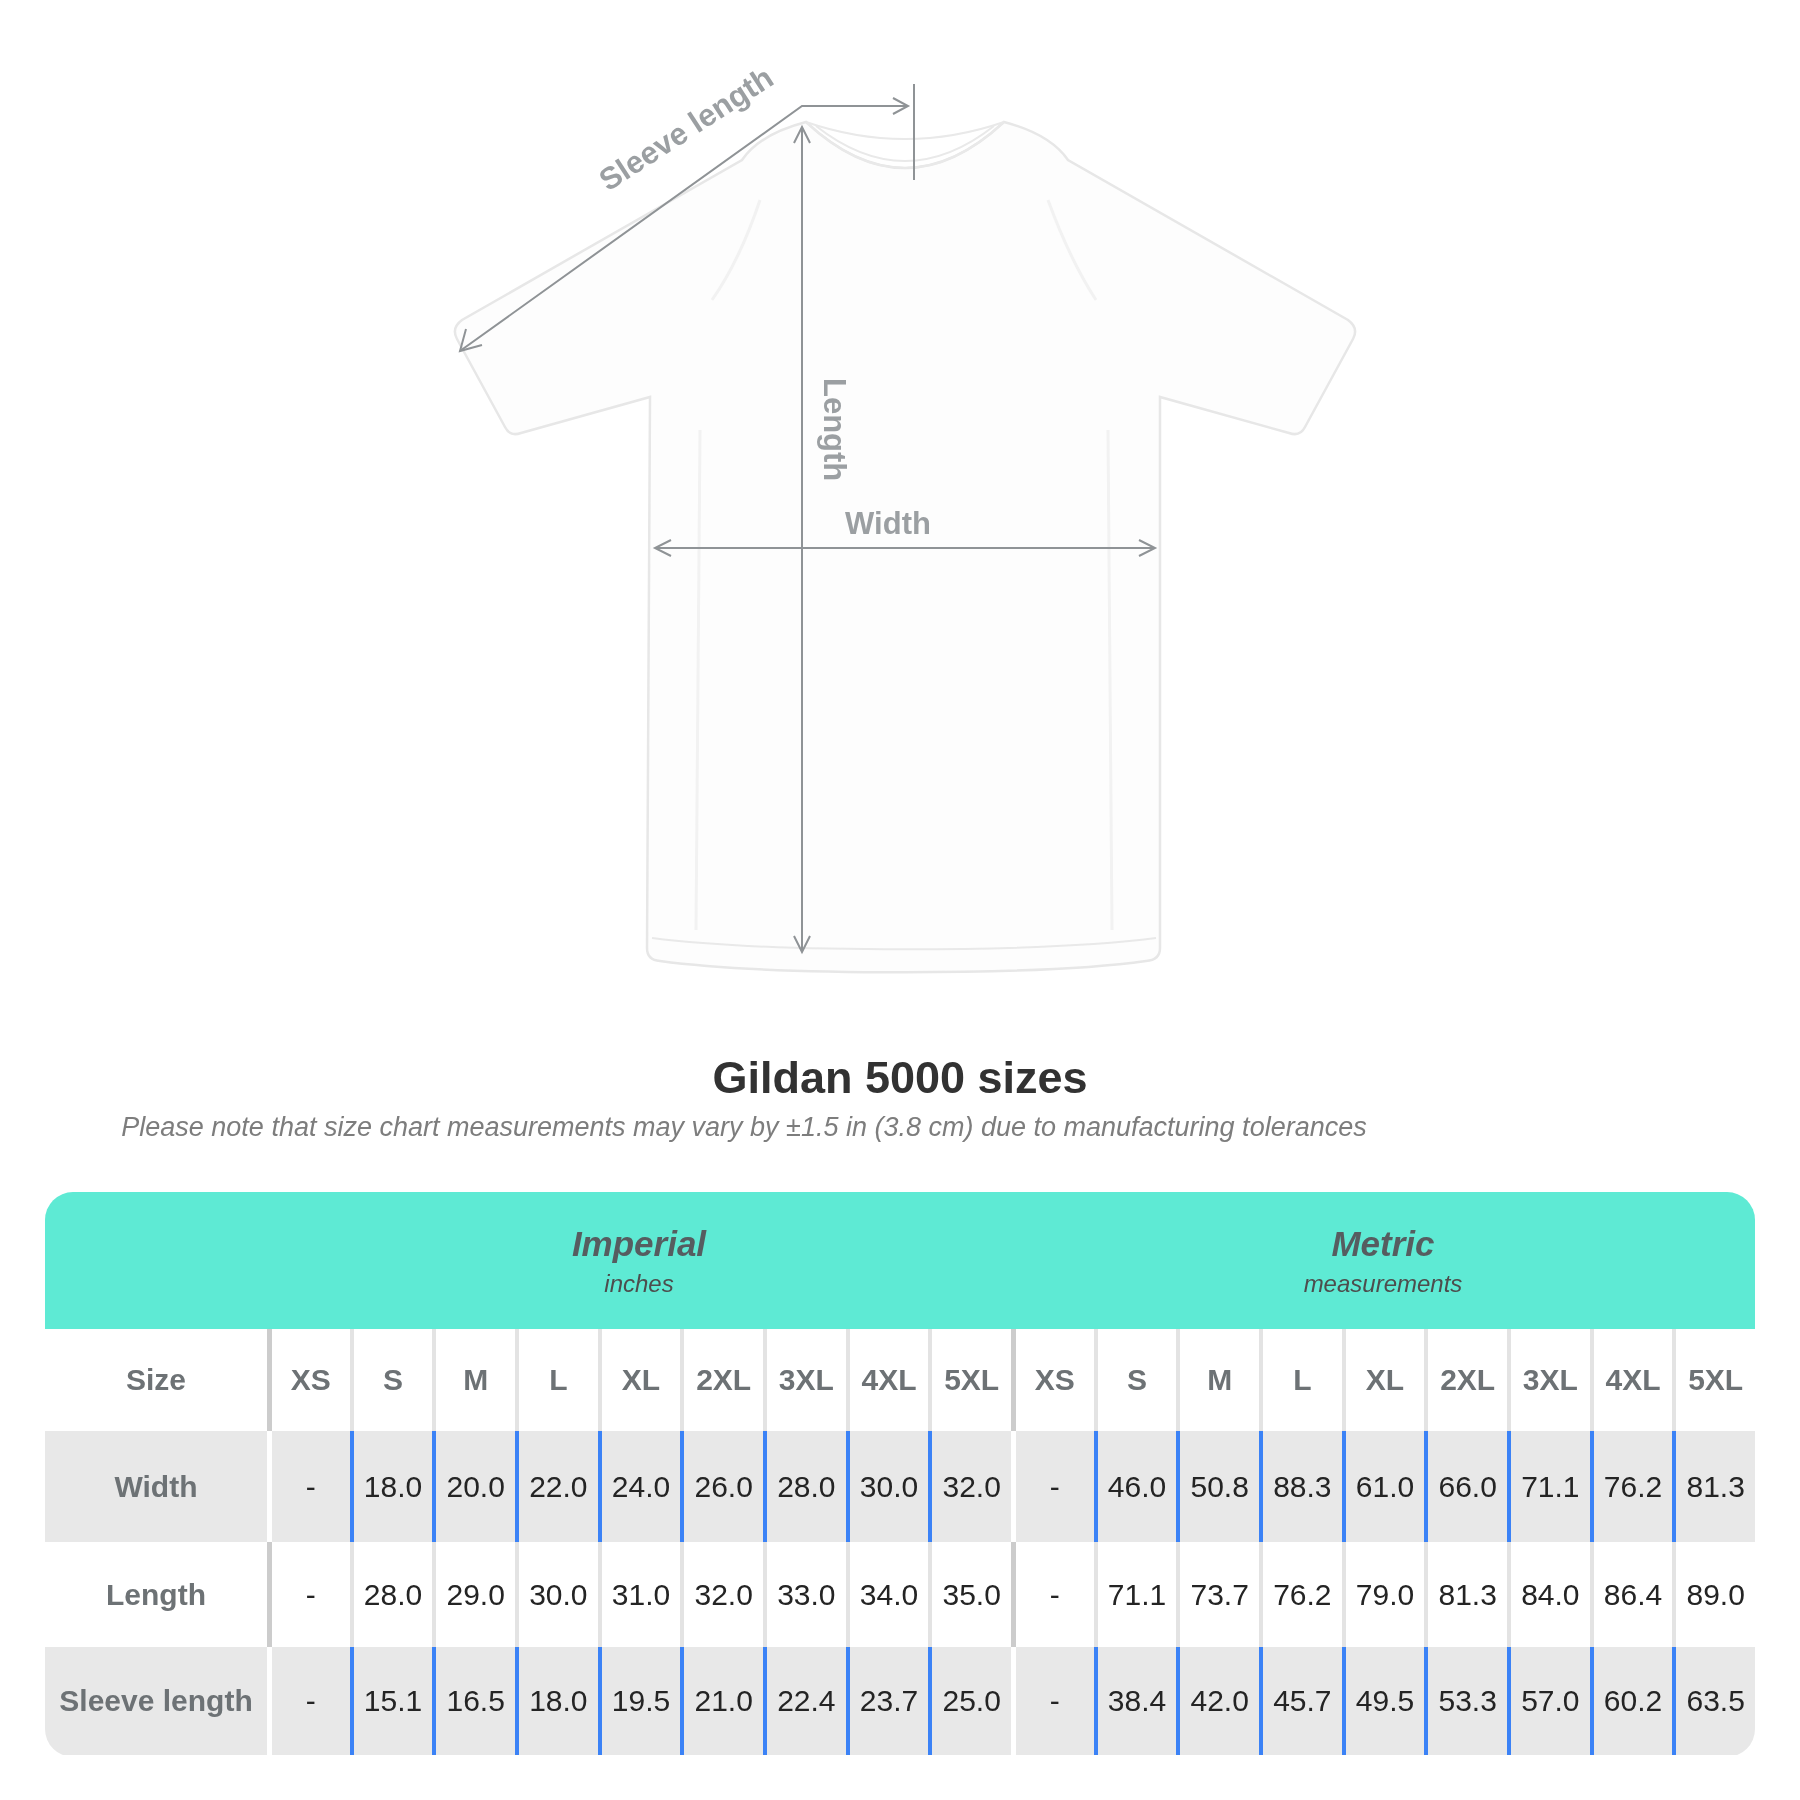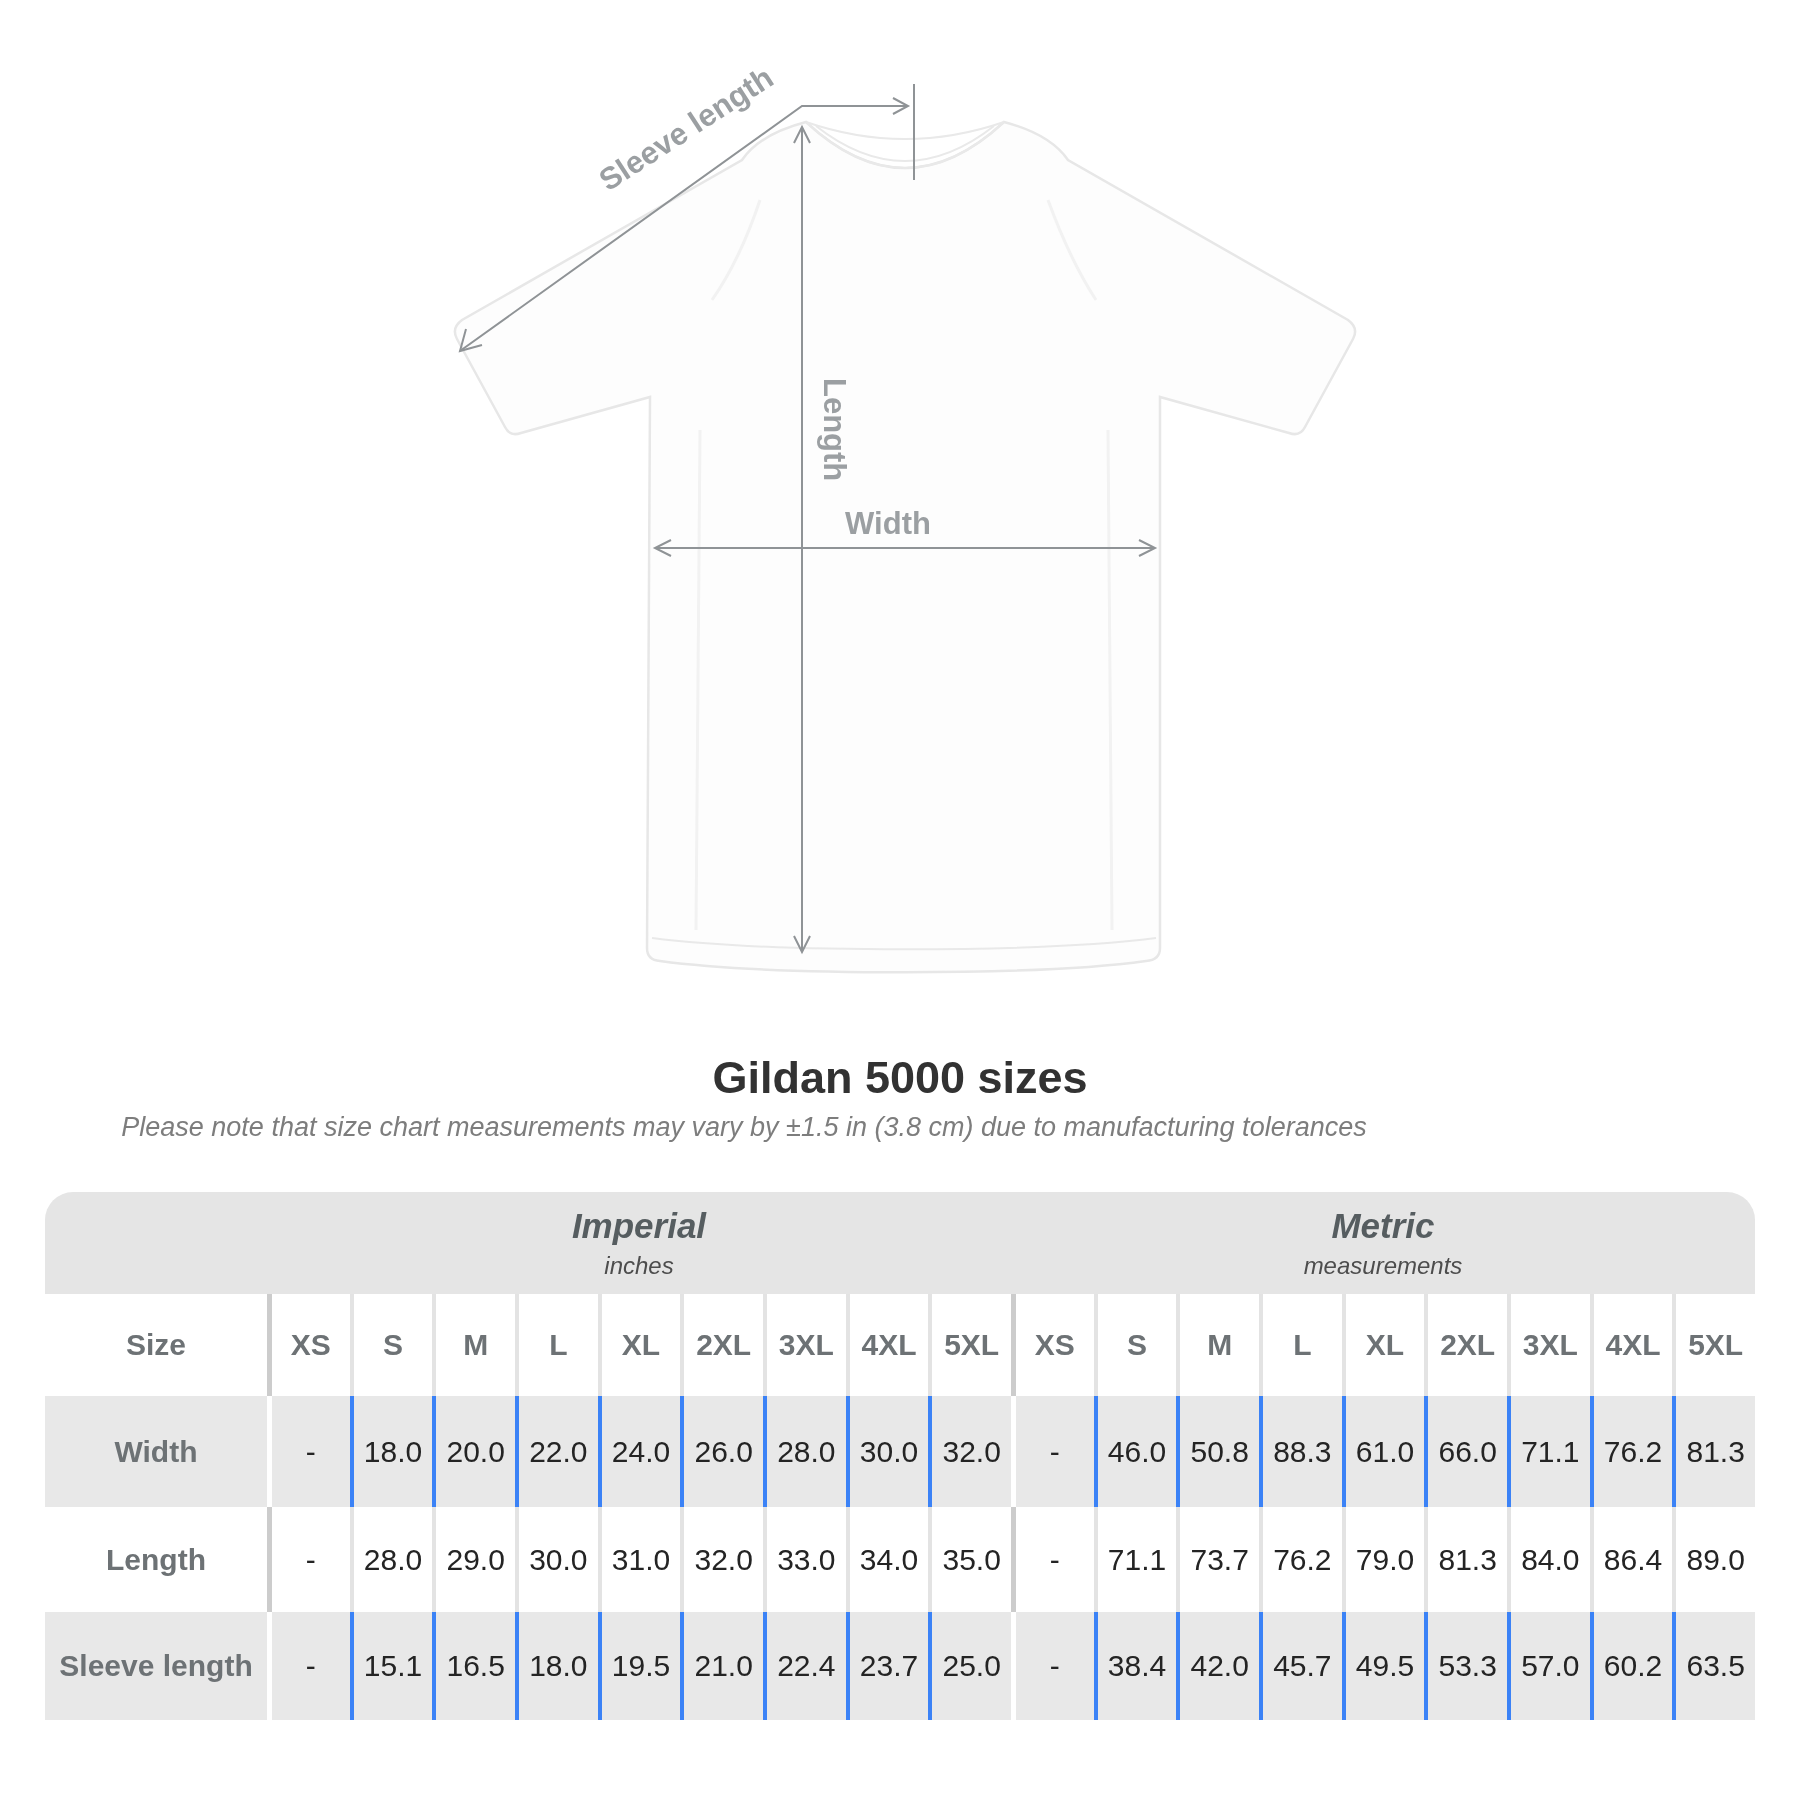--- a/index.html
+++ b/index.html
@@ -15,21 +15,21 @@
 
   
   .page-title{position:absolute;left:0;top:1052px;width:1800px;text-align:center;
     font-size:45px;font-weight:bold;color:#323232;}
   .page-subtitle{position:absolute;left:0;top:1112px;width:1488px;text-align:center;
     font-size:27px;font-style:italic;color:#7d7d7d;}
 
   
   .size-table{position:absolute;left:45px;top:1192px;width:1710px;height:565px;
     border-radius:28px;overflow:hidden;background:#ffffff;}
-  .band{display:grid;grid-template-columns:222px 1fr 1fr;height:102px;background:#e5e5e5;}
+  .band{display:grid;grid-template-columns:222px 1fr 1fr;height:137px;background:#5eead4;}
   .section{display:flex;flex-direction:column;align-items:center;justify-content:center;gap:6px;}
   .section-name{font-size:35px;font-weight:bold;font-style:italic;color:#565d60;}
   .section-unit{font-size:24px;font-style:italic;color:#4d4d4d;}
 
   .trow{display:grid;grid-template-columns:222px repeat(18,1fr);}
   .trow .cell{display:flex;align-items:center;justify-content:center;}
   .row-header{height:102px;background:#ffffff;}
   .row-w{height:111px;background:#e8e8e8;}
   .row-l{height:105px;background:#ffffff;}
   .row-s{height:108px;background:#e8e8e8;}

